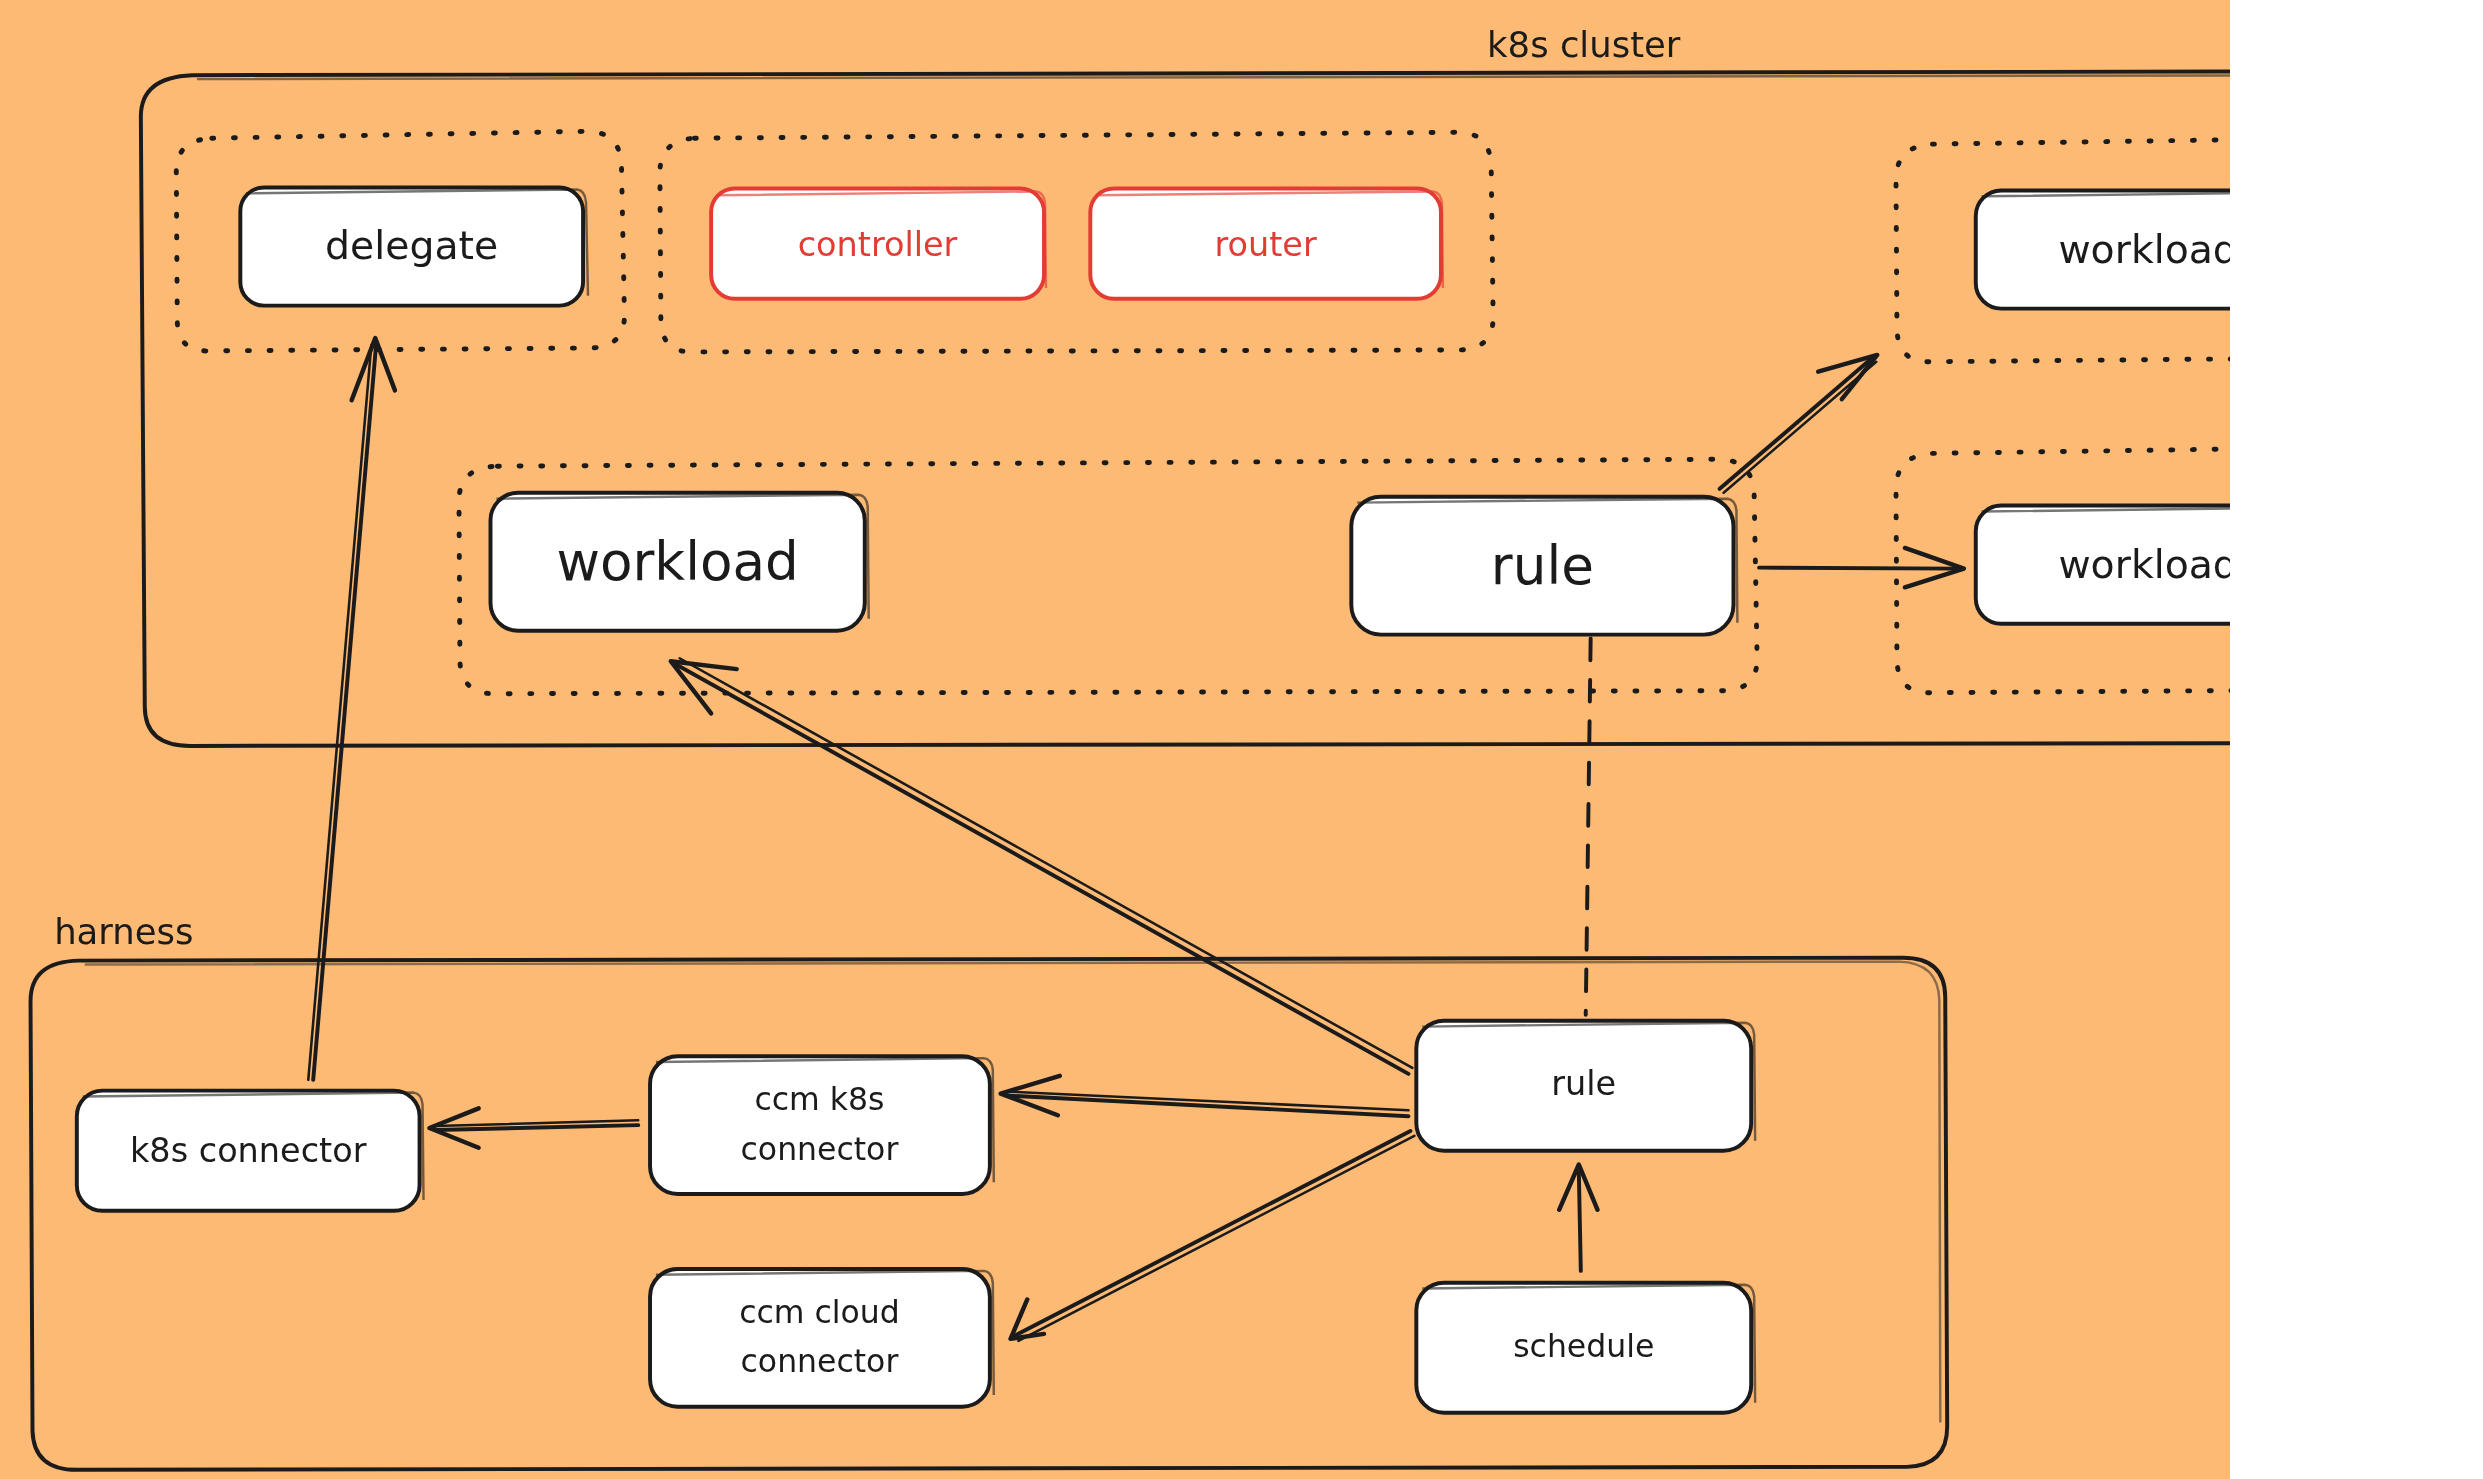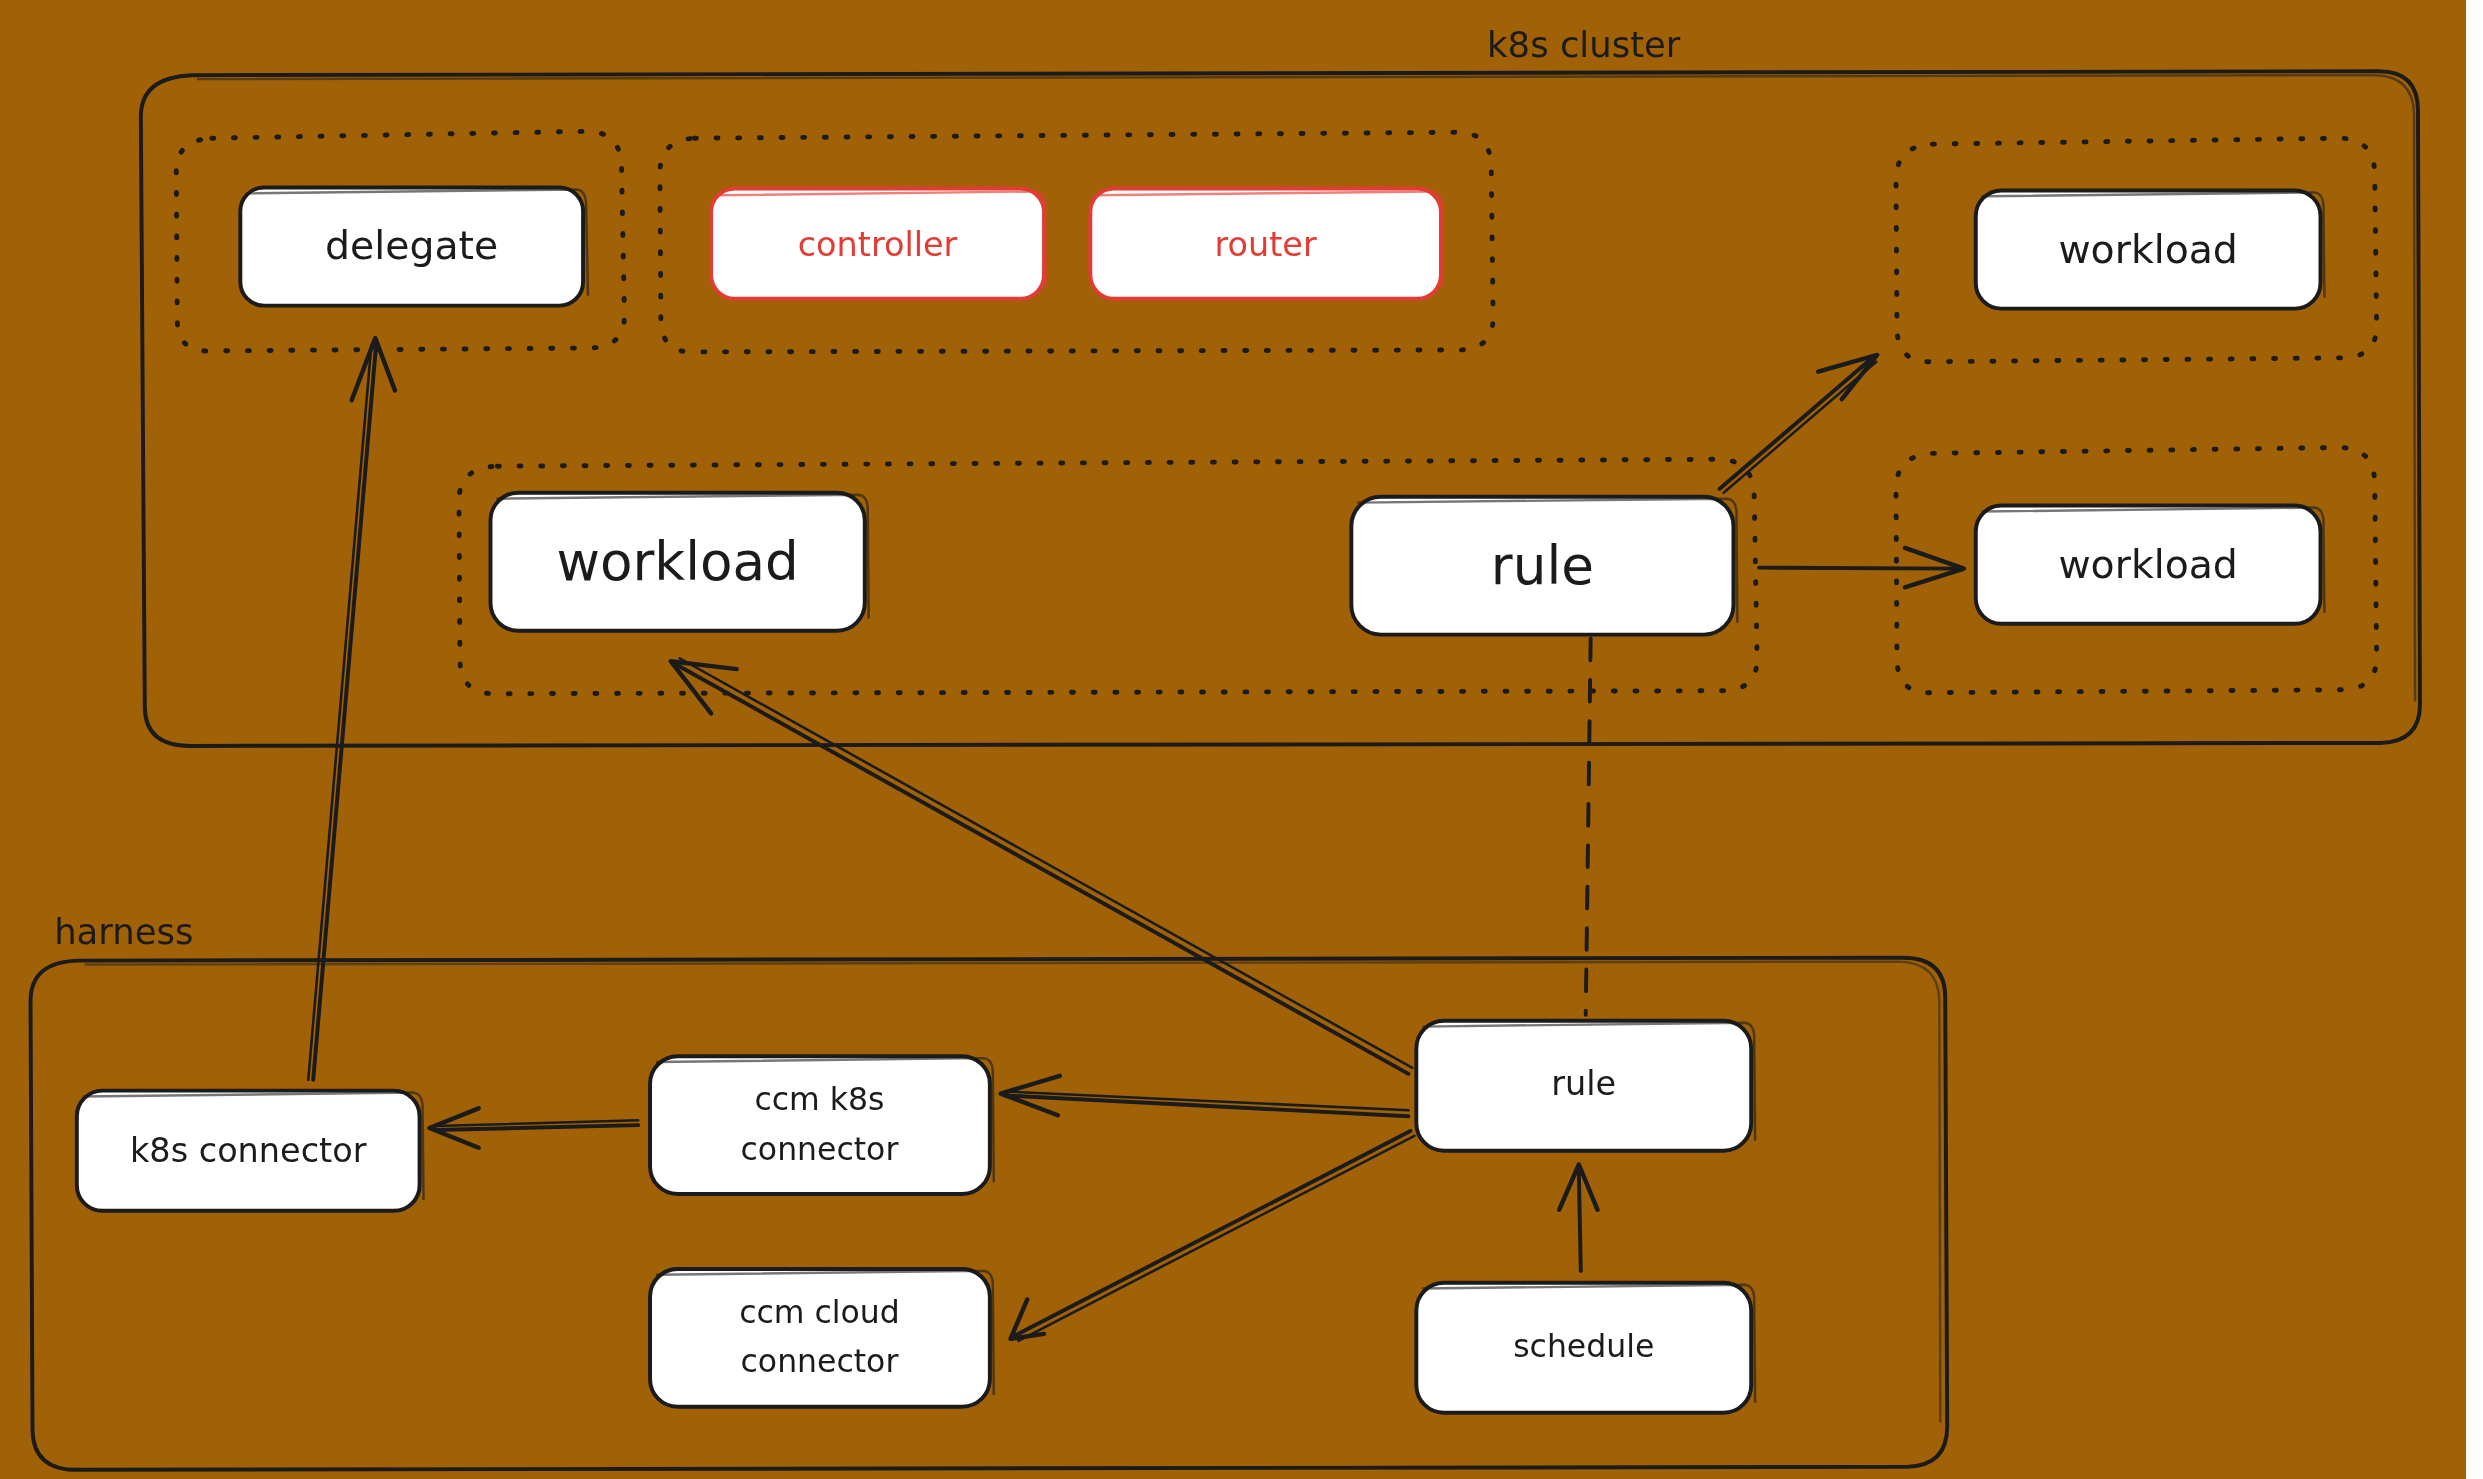--- a/index.html
+++ b/index.html
@@ -5,23 +5,23 @@
   html, body {
     margin: 0;
     padding: 0;
     background: #ffffff;
   }
   body {
     font-family: "DejaVu Sans", sans-serif;
   }
   #canvas {
     position: relative;
-    width: 2466px;
+    width: 2230px;
     height: 1480px;
-    background: #a16207;
+    background: #fdba74;
     overflow: hidden;
   }
   svg#diagram {
     position: absolute;
     top: 0;
     left: 0;
     width: 2483px;
     height: 1480px;
   }
   .node-label {

